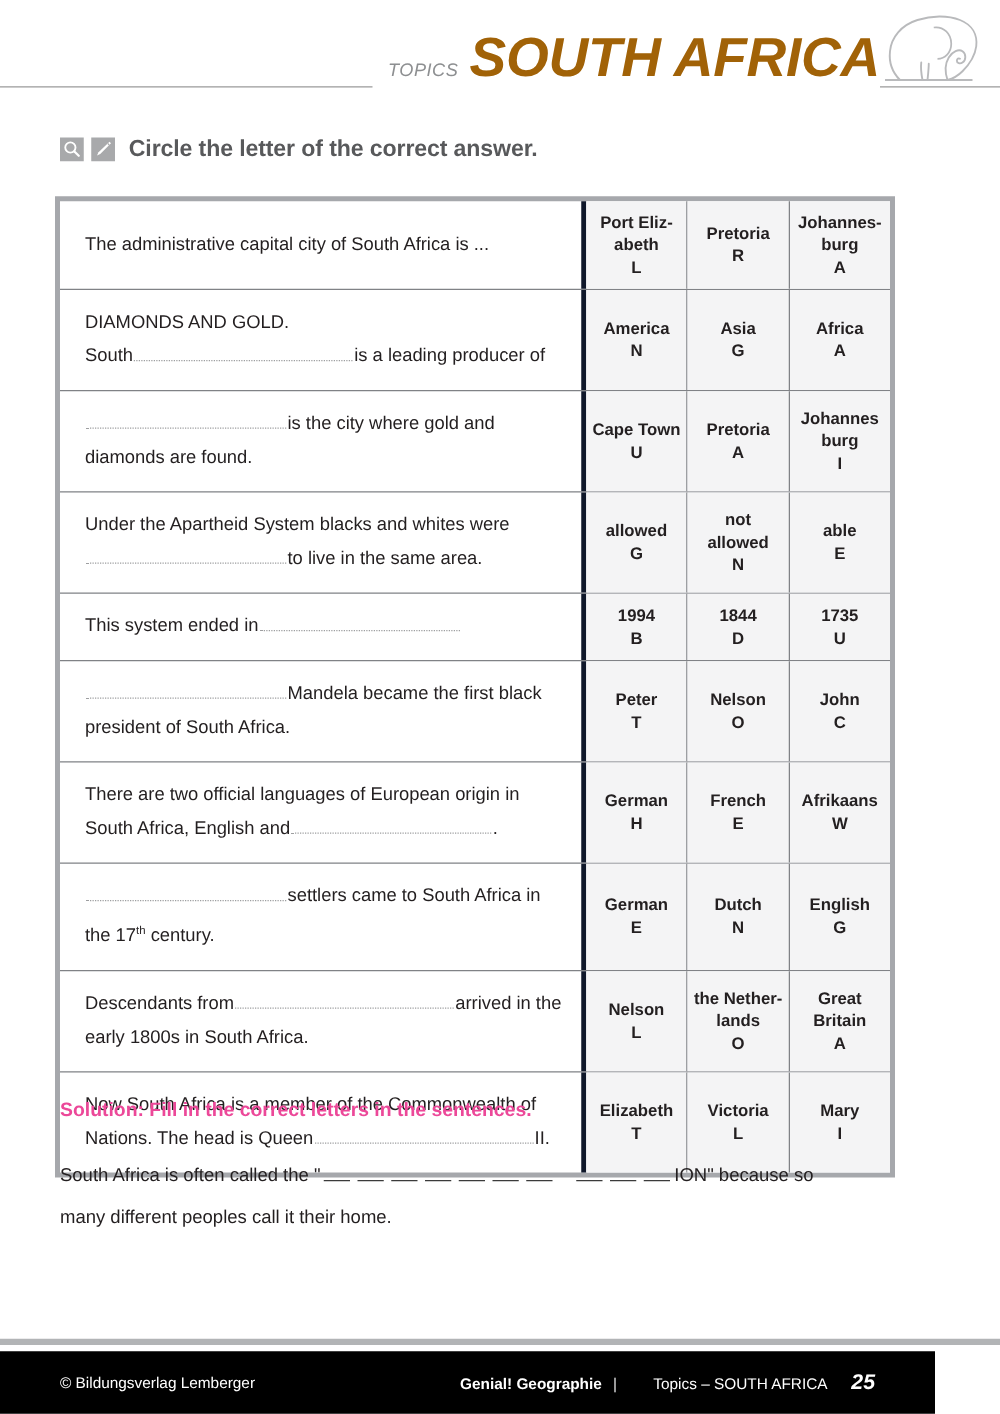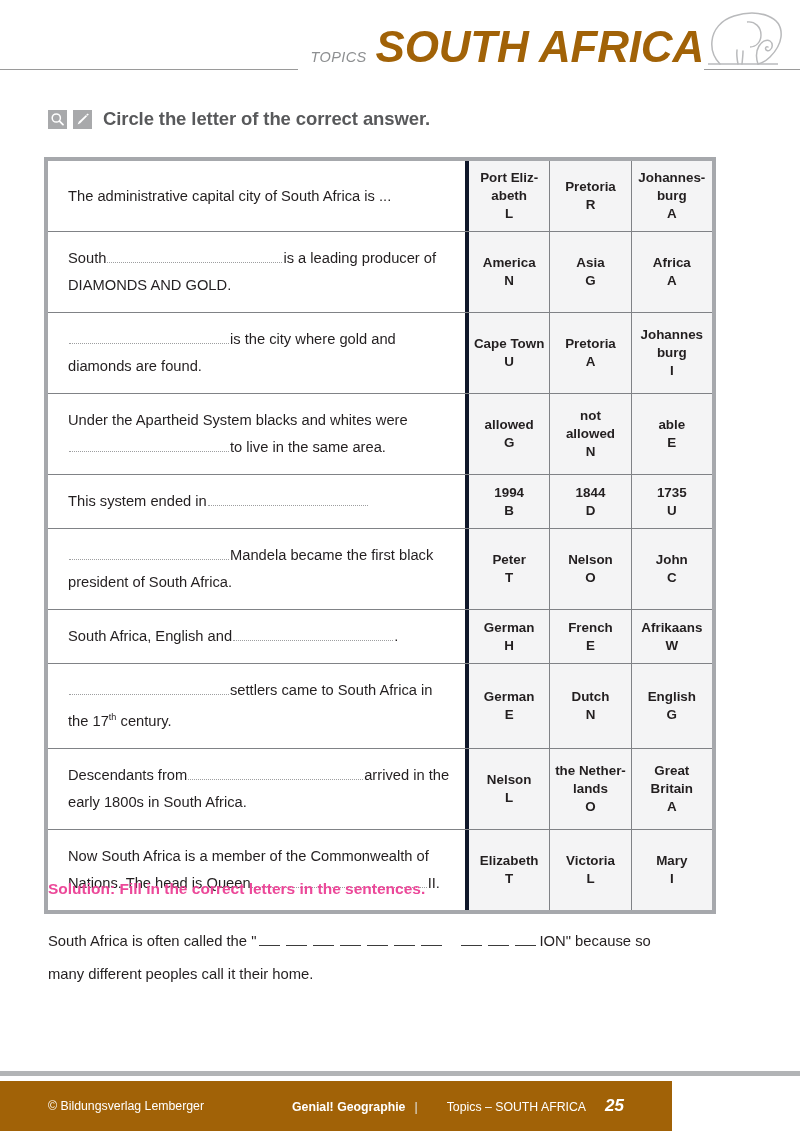--- a/index.html
+++ b/index.html
@@ -182,23 +182,23 @@
     left: 0;
     top: 1071px;
     width: 800px;
     height: 5px;
     background: #b2b4b6;
   }
   .footer {
     position: absolute;
     left: 0;
     top: 1081px;
-    width: 672px;
+    width: 748px;
     height: 50px;
-    background: #a16207;
+    background: #000000;
     display: flex;
     align-items: center;
   }
   .footer-left {
     position: absolute;
     left: 48px;
     font-size: 12.3px;
     color: #ffffff;
   }
   .footer-right {
@@ -273,22 +273,22 @@
       <span class="opt-letter">R</span>
     </div>
     <div class="q-opt">
       <span class="opt-text">Johannes-<br>burg</span>
       <span class="opt-letter">A</span>
     </div>
   </div>
 
   <div class="q-row">
     <div class="q-prompt">
+      <span>DIAMONDS AND GOLD.</span>
       <span><span>South</span><span class="blank b-lg"></span><span>is a leading producer of</span></span>
-      <span>DIAMONDS AND GOLD.</span>
     </div>
     <div class="q-opt">
       <span class="opt-text">America</span>
       <span class="opt-letter">N</span>
     </div>
     <div class="q-opt">
       <span class="opt-text">Asia</span>
       <span class="opt-letter">G</span>
     </div>
     <div class="q-opt">
@@ -367,20 +367,21 @@
       <span class="opt-letter">O</span>
     </div>
     <div class="q-opt">
       <span class="opt-text">John</span>
       <span class="opt-letter">C</span>
     </div>
   </div>
 
   <div class="q-row">
     <div class="q-prompt">
+      <span>There are two official languages of European origin in</span>
       <span><span>South Africa, English and</span><span class="blank b-md"></span><span>.</span></span>
     </div>
     <div class="q-opt">
       <span class="opt-text">German</span>
       <span class="opt-letter">H</span>
     </div>
     <div class="q-opt">
       <span class="opt-text">French</span>
       <span class="opt-letter">E</span>
     </div>

